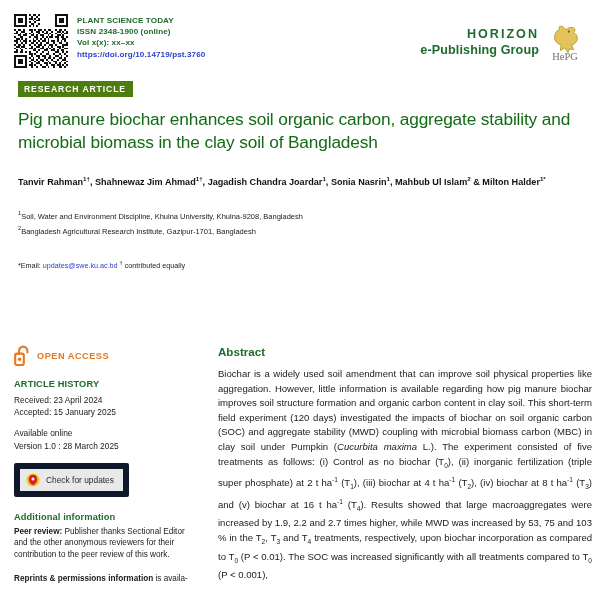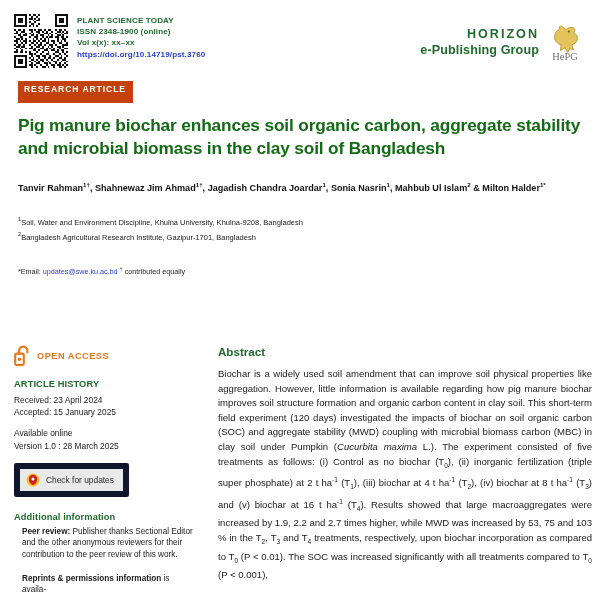--- a/index.html
+++ b/index.html
@@ -17,23 +17,23 @@
   .mast-lines{padding-top:1px;}
   .mast-lines div{font-size:8.1px;font-weight:bold;line-height:11.2px;color:#1f6b2e;letter-spacing:.1px;}
   .mast-lines div.doi{color:#2b3fd0;font-weight:bold;}
   .mast-right{text-align:right;display:flex;align-items:center;gap:7px;padding-top:9px;padding-right:4px;}
   .horizon-txt{line-height:1.25;}
   .horizon-txt .h1{font-size:12.6px;font-weight:bold;color:#1f6b2e;letter-spacing:2.0px;}
   .horizon-txt .h2{font-size:12.6px;font-weight:bold;color:#1f6b2e;letter-spacing:.1px;text-align:center;}
   .hepg{width:38px;height:40px;}
 
   
-  .badge{display:inline-block;background:#c2410c;color:#fff;font-size:8.6px;font-weight:bold;
-         letter-spacing:.9px;padding:3px 7px 9px 6px;margin:13px 0 0 4px;}
-  .title{margin:11px 4px 0 4px;font-size:17.3px;font-weight:bold;line-height:22.5px;
+  .badge{display:inline-block;background:#4d7c0f;color:#fff;font-size:8.6px;font-weight:bold;
+         letter-spacing:.9px;padding:3px 7px 3px 6px;margin:13px 0 0 4px;}
+  .title{margin:11px 4px 0 4px;font-size:17.3px;font-weight:normal;line-height:22.5px;
          color:#136b15;letter-spacing:-.15px;}
 
   .authors{margin:19px 4px 0 4px;font-size:9.1px;font-weight:bold;line-height:14.5px;color:#111;}
   .authors sup{font-size:6.2px;font-weight:bold;vertical-align:super;}
 
   .affil{margin:17px 4px 0 4px;}
   .affil div{font-size:7.5px;line-height:13.2px;color:#1a1a1a;}
   .affil sup{font-size:5.6px;vertical-align:super;}
 
   .email{margin:22px 4px 0 4px;font-size:7.2px;color:#1a1a1a;}
@@ -55,21 +55,21 @@
   .hist p{margin:0 0 9px 0;font-size:8.4px;line-height:12.2px;color:#1a1a1a;}
   .hist p:last-child{margin-bottom:0;}
 
   .crossmark{margin-top:11px;display:inline-flex;align-items:center;gap:6px;
      background:#e9e9e9;border:6px solid #0f172a;border-radius:2px;padding:4px 9px 4px 6px;}
   .cm-badge{width:14px;height:14px;flex:0 0 14px;}
   .cm-text{font-size:8.4px;color:#2b2b2b;}
 
   .addinfo{margin-top:15px;}
   .addinfo .sec-h{margin-bottom:4px;}
-  .addinfo p{margin:0 0 12px 8px;font-size:8.2px;line-height:11.6px;color:#1a1a1a;text-align:left;}
+  .addinfo p{margin:0 0 12px 0;font-size:8.2px;line-height:11.6px;color:#1a1a1a;text-align:left;}
 
   .abs-h{font-size:11.6px;font-weight:bold;color:#1f6b2e;margin:0 0 9px 0;}
   .abs-body{font-size:9.55px;line-height:14.6px;text-align:justify;color:#1a1a1a;}
   .abs-body i{font-style:italic;}
   .abs-body sub{font-size:6.6px;vertical-align:sub;}
   .abs-body sup{font-size:6.6px;vertical-align:super;}
 </style>
 </head>
 <body>
 

